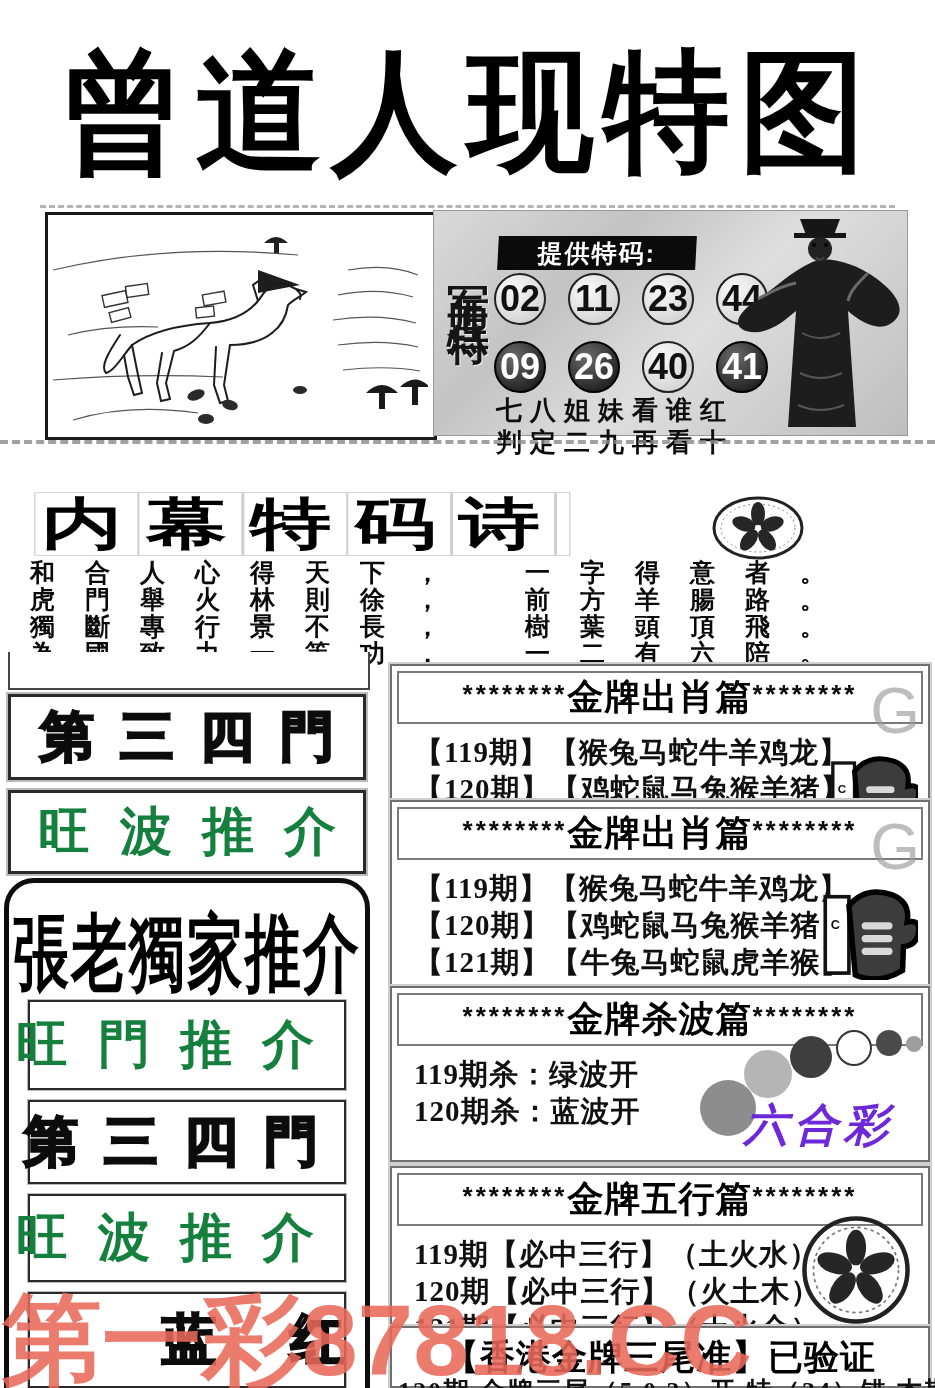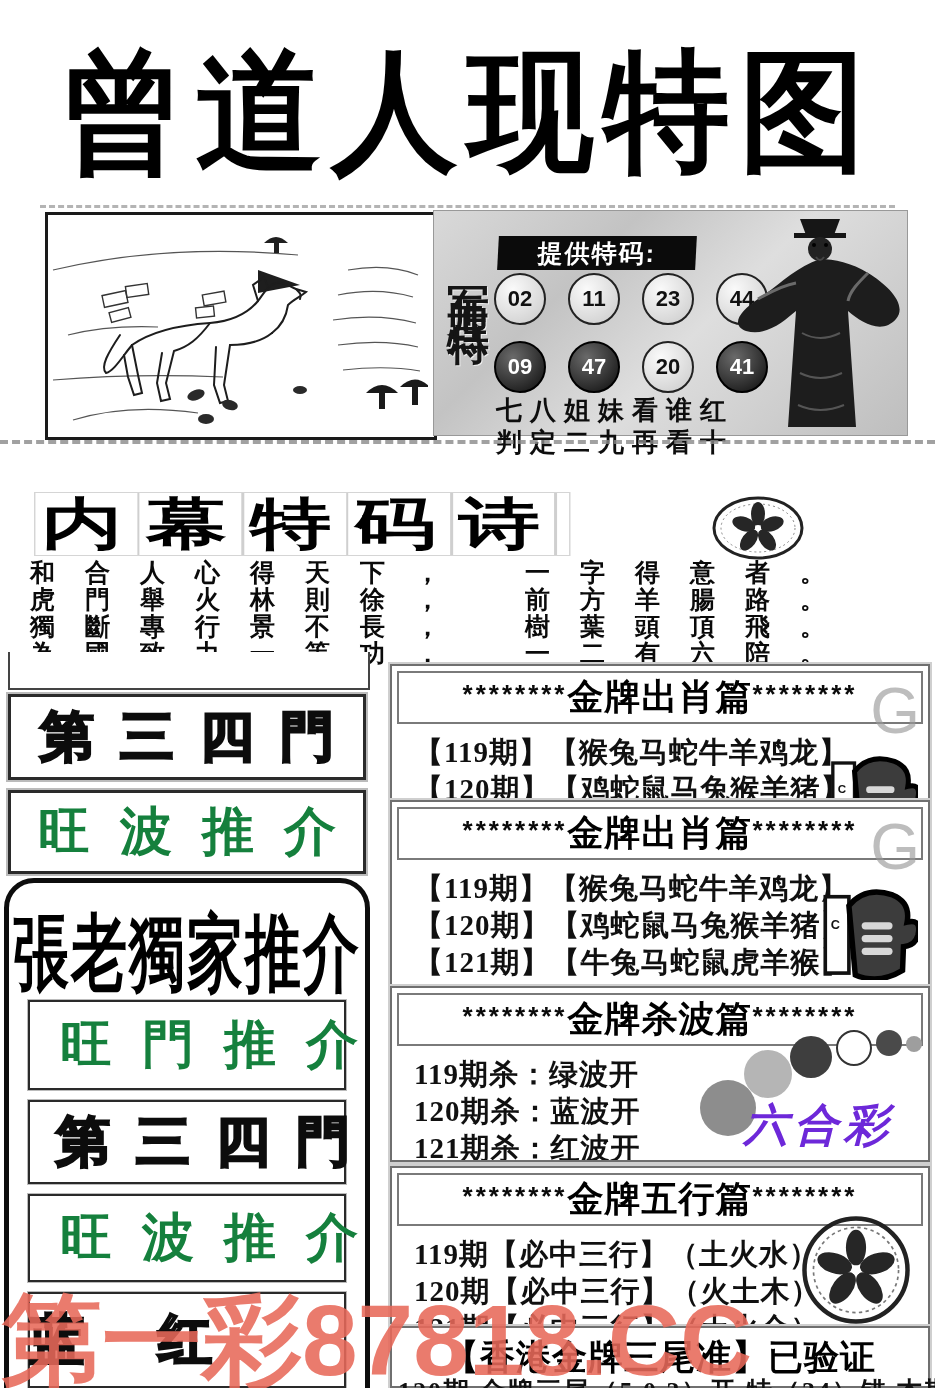--- a/index.html
+++ b/index.html
@@ -28,21 +28,21 @@
   }
   .tips-bar{
     left:64px;top:25px;width:198px;height:34px;background:#0b0b0b;color:#fff;
     font-size:25px;font-weight:900;line-height:34px;text-align:center;letter-spacing:2px;
     transform:skewX(-3deg);
   }
   .ball-row{display:flex;gap:22px;left:60px;}
   .ball-row1{top:62px;} .ball-row2{top:130px;}
   .ball{
     width:52px;height:52px;border-radius:50%;display:flex;align-items:center;justify-content:center;
-    font-size:22px;font-weight:900;border:2px solid #222;box-sizing:border-box;
+    font-size:36px;font-weight:900;border:2px solid #222;box-sizing:border-box;
   }
   .ball.light{background:radial-gradient(circle at 35% 30%,#fafafa,#c9c9c9);color:#111;}
   .ball.dark{background:radial-gradient(circle at 35% 30%,#6a6a6a,#0c0c0c);color:#fff;border-color:#000;}
   .hint{
     left:62px;font-family:"Liberation Serif",serif;font-weight:900;font-size:26px;
     letter-spacing:8px;color:#0d0d0d;white-space:nowrap;
   }
   .hint1{top:182px;} .hint2{top:214px;}
   
   .section-divider{left:0;top:440px;width:935px;border-top:4px dashed #8a8a8a;opacity:.8;}
@@ -79,21 +79,21 @@
     left:4px;top:878px;width:366px;height:560px;border:5px solid #0d0d0d;border-radius:30px;
     background:#fff;box-sizing:border-box;
   }
   .exclusive-title{
     left:10px;top:898px;width:354px;text-align:center;font-family:"Liberation Serif",serif;
     font-weight:900;font-size:56px;letter-spacing:2px;color:#000;white-space:nowrap;
     transform:scaleY(1.5);transform-origin:top center;
   }
   .rb-box{
     left:28px;width:318px;border:2px solid #2a2a2a;box-shadow:0 0 0 1px #bbb;background:#fff;
-    display:flex;align-items:center;justify-content:flex-start;box-sizing:border-box;
+    display:flex;align-items:center;justify-content:flex-end;box-sizing:border-box;
   }
   .rb-door{top:1000px;height:90px;}
   .rb-gate{top:1100px;height:84px;}
   .rb-wave{top:1194px;height:88px;}
   .rb-color{top:1292px;height:96px;gap:74px;}
   .rb-color .outline-text{padding-left:0;letter-spacing:0;}
   
   .panel{
     left:390px;width:540px;border:2px solid #6f6f6f;box-shadow:0 0 0 2px #cfcfcf;background:#fff;
     box-sizing:border-box;overflow:hidden;
@@ -198,22 +198,22 @@
     <div class="abs tips-bar">提供特码:</div>
 
     <div class="abs ball-row ball-row1">
       <div class="ball light">02</div>
       <div class="ball light">11</div>
       <div class="ball light">23</div>
       <div class="ball light">44</div>
     </div>
     <div class="abs ball-row ball-row2">
       <div class="ball dark">09</div>
-      <div class="ball dark">47</div>
-      <div class="ball light">20</div>
+      <div class="ball dark">26</div>
+      <div class="ball light">40</div>
       <div class="ball dark">41</div>
     </div>
 
     <div class="abs hint hint1">七八姐妹看谁红</div>
     <div class="abs hint hint2">判定二九再看十</div>
 
     <svg class="abs" style="left:288px;top:2px;" width="182" height="218" viewBox="0 0 182 218">
       <g>
         <path d="M78 6 L118 6 L112 22 L84 22 Z" fill="#161616"></path>
         <rect x="72" y="20" width="52" height="5" fill="#161616"></rect>
@@ -322,21 +322,20 @@
     </svg>
   </div>
 
   <div class="abs panel" style="top:986px;height:176px;">
     <div class="panel-head">
       <span class="stars">********</span><span class="panel-title">金牌杀波篇</span><span class="stars">********</span>
     </div>
     <div class="panel-rows">
       <div class="prow">119期杀：绿波开</div>
       <div class="prow">120期杀：蓝波开</div>
-      <div class="prow">121期杀：红波开</div>
     </div>
     <div class="circle" style="left:308px;top:92px;width:56px;height:56px;background:#8d8d8d;"></div>
     <div class="circle" style="left:352px;top:62px;width:48px;height:48px;background:#b5b5b5;"></div>
     <div class="circle" style="left:398px;top:48px;width:42px;height:42px;background:#3e3e3e;"></div>
     <div class="circle" style="left:444px;top:42px;width:36px;height:36px;background:#fff;border:2px solid #333;box-sizing:border-box;"></div>
     <div class="circle" style="left:484px;top:42px;width:26px;height:26px;background:#4a4a4a;"></div>
     <div class="circle" style="left:514px;top:48px;width:16px;height:16px;background:#9e9e9e;"></div>
     <div class="brand-66" style="left:352px;top:108px;">六合彩</div>
   </div>
 

